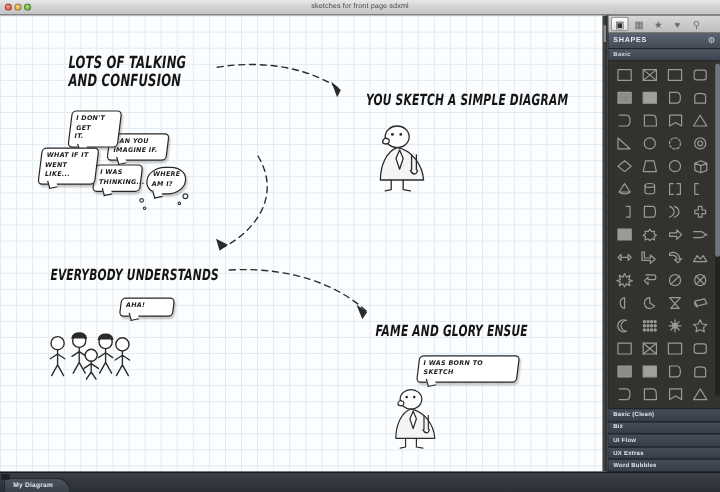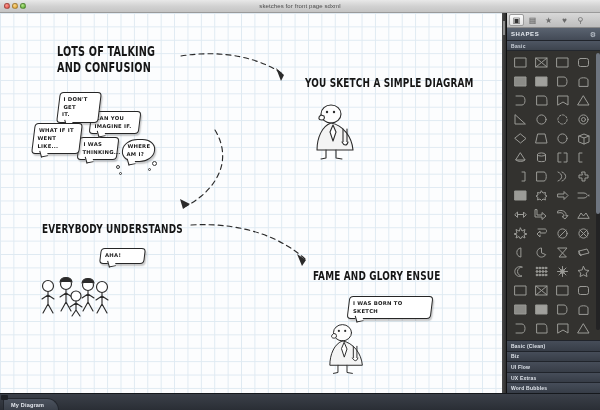--- a/index.html
+++ b/index.html
@@ -65,21 +65,21 @@
   }
   .grid {
     position: absolute;
     inset: 0;
     background-color: #fcfdfe;
     background-image:
       linear-gradient(to right, #dfeaf2 1px, transparent 1px),
       linear-gradient(to bottom, #dfeaf2 1px, transparent 1px);
     background-size: 13.4px 13.4px;
   }
-  .canvas-inner { position: absolute; inset: 0; }
+  .canvas-inner { position: absolute; inset: 0; font-style: italic; }
 
   
   .heading {
     position: absolute;
     font-family: "DejaVu Sans Condensed", "Liberation Sans Narrow", "Liberation Sans", sans-serif;
     font-weight: bold;
     color: #151515;
     letter-spacing: 0.2px;
     line-height: 1.12;
     white-space: nowrap;

